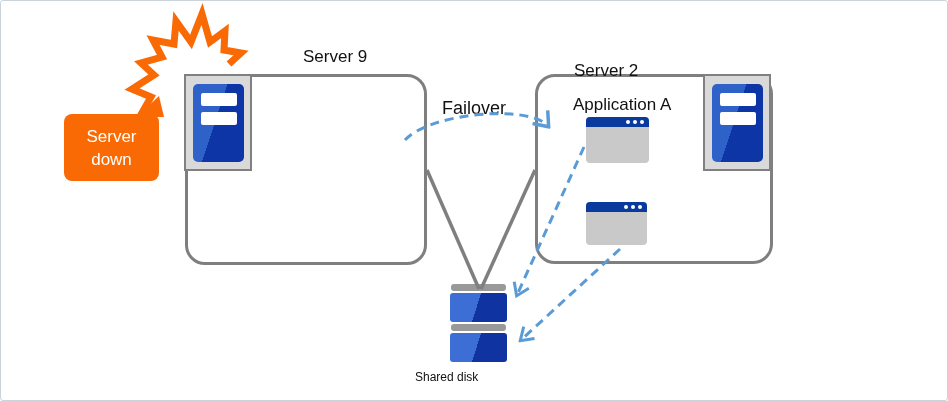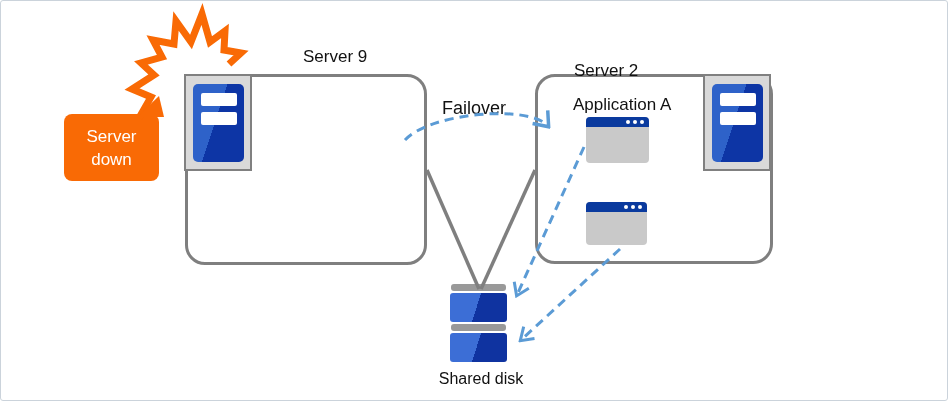--- a/index.html
+++ b/index.html
@@ -68,21 +68,21 @@
     background:var(--orange); border-radius:8px;
     display:flex; flex-direction:column; align-items:center; justify-content:center;
     color:#fff; font-size:17px; line-height:23px;
   }
 
   #lbl-server1{left:302px; top:46px;}
   #lbl-server2{left:573px; top:60px;}
   #lbl-failover{left:441px; top:97px; font-size:18px;}
   #lbl-app-a{left:572px; top:94px;}
   #lbl-app-b{left:572px; top:175px;}
-  #lbl-shared-disk{left:414px; top:369px; width:132px; text-align:center; font-size:16px;}
+  #lbl-shared-disk{left:414px; top:369px; width:132px; font-size:12px;}
 
   svg.overlay{position:absolute; left:0; top:0; pointer-events:none;}
   .burst{stroke:var(--orange); stroke-width:7; fill:none; stroke-linejoin:miter;}
   .tail{fill:var(--orange);}
   .gline{stroke:var(--line_gray); stroke-width:3.5; fill:none;}
   .bdash{stroke:var(--arrow_blue); stroke-width:3; fill:none; stroke-dasharray:9 6;}
   .arrowhead{stroke:var(--arrow_blue); fill:none;}
 </style>
 </head>
 <body>

